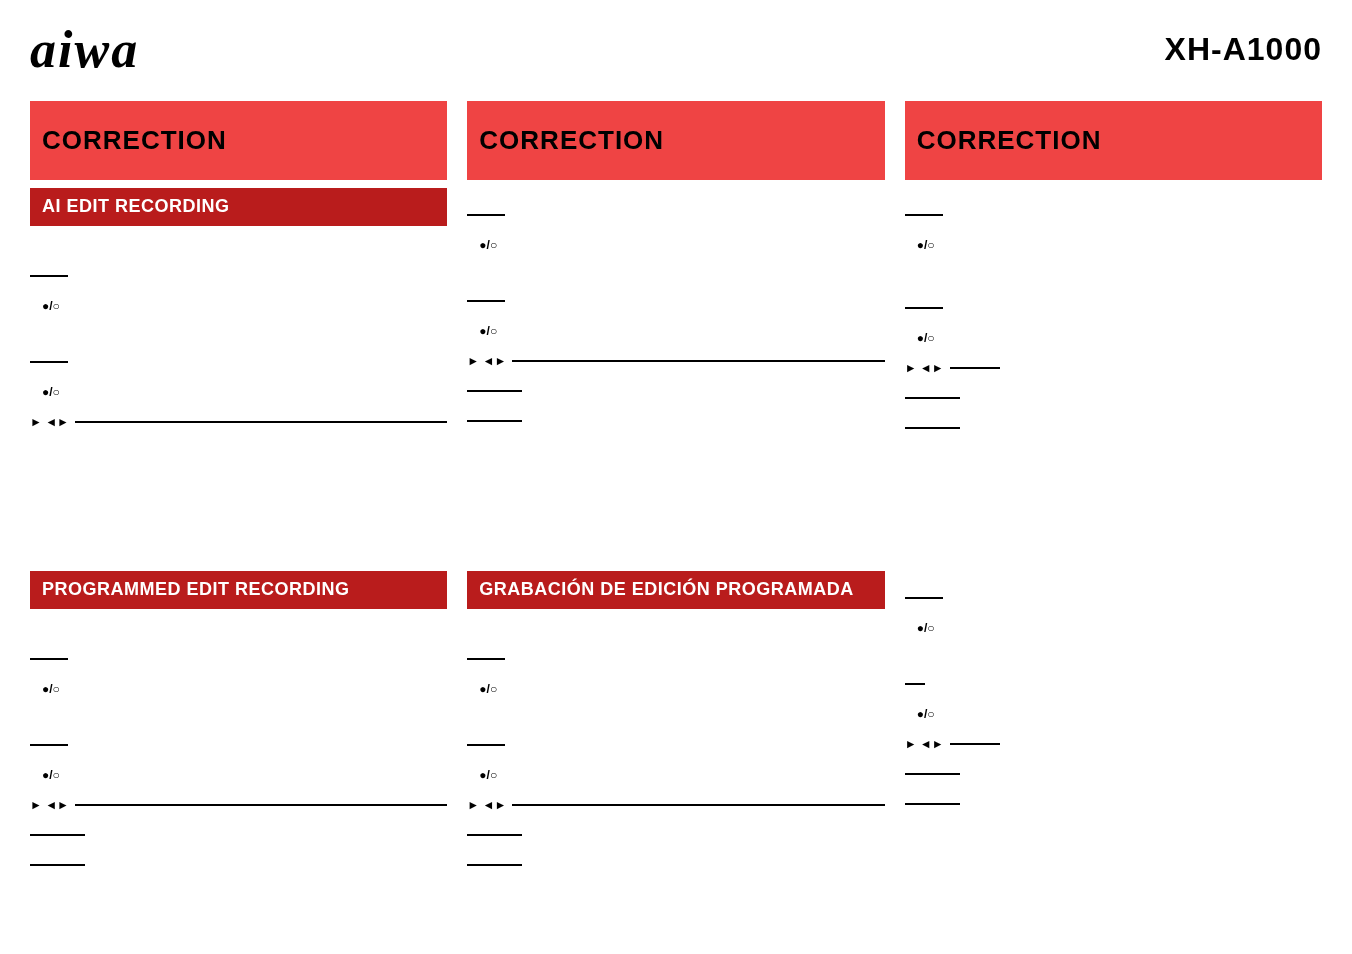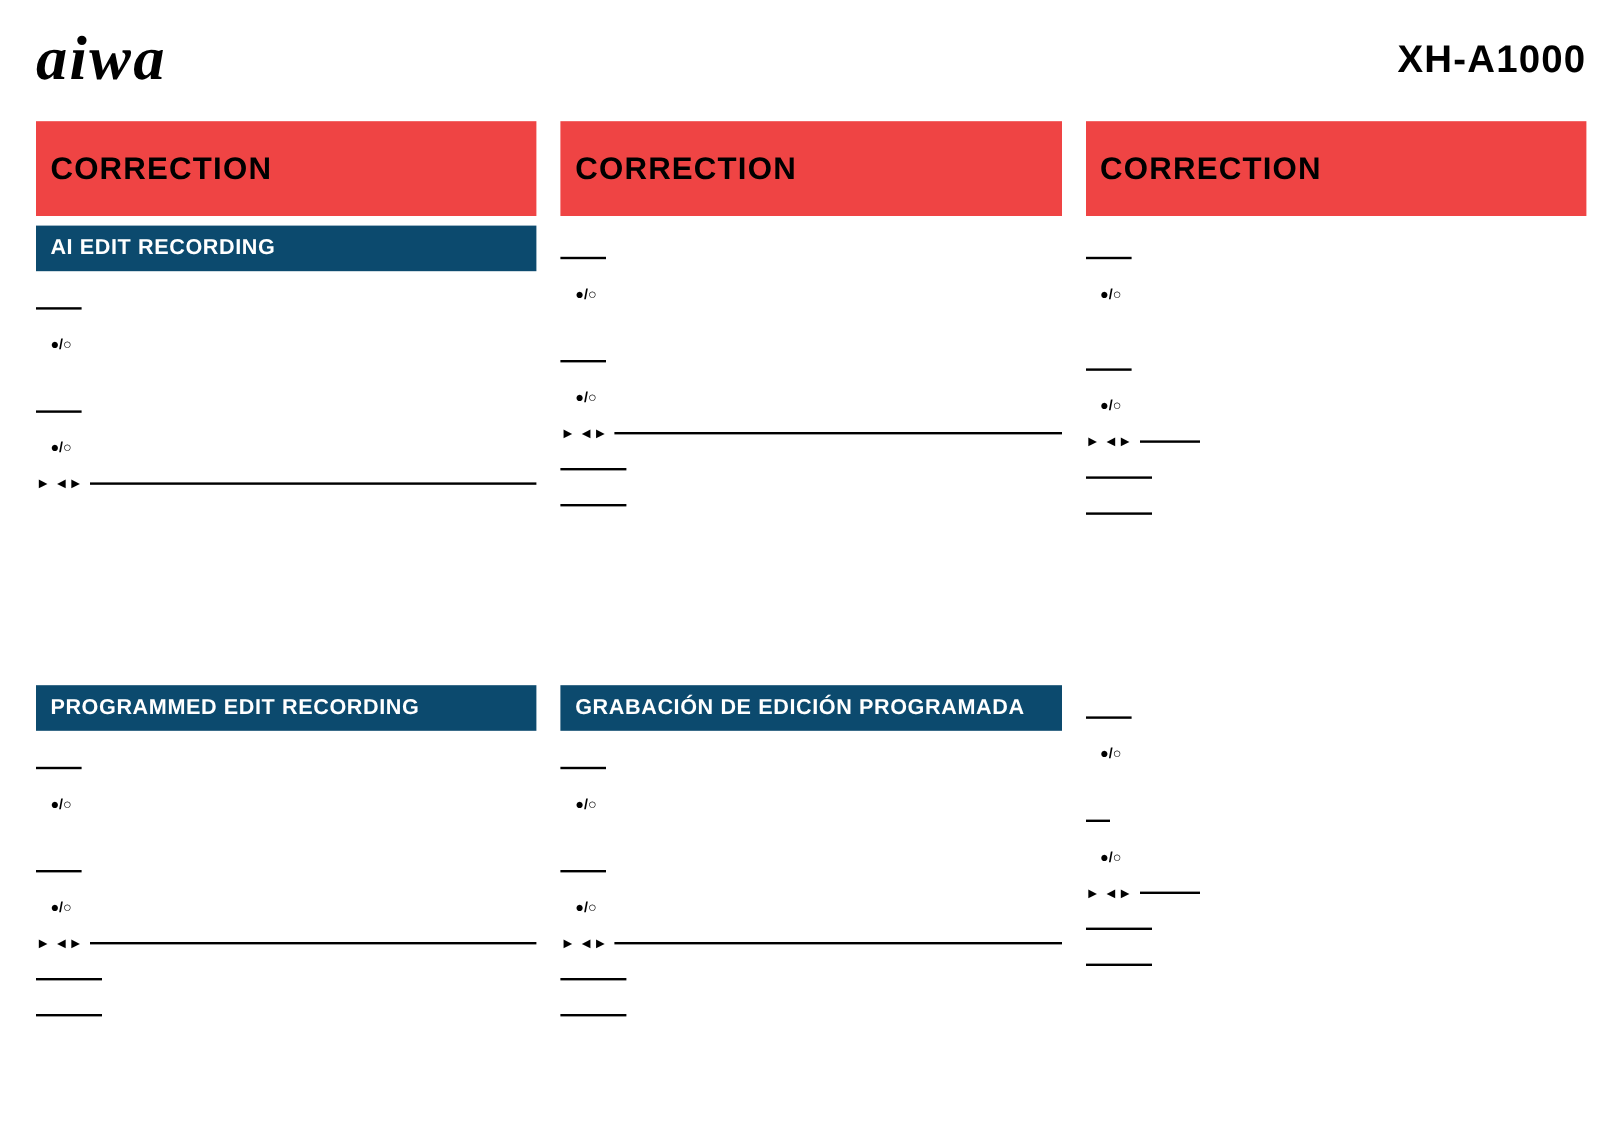--- a/index.html
+++ b/index.html
@@ -57,23 +57,23 @@
     }
 
     .section-header-top .title {
       font-size: 26px;
       font-weight: 900;
       color: #000;
       letter-spacing: 1px;
     }
 
     .section-header-dark {
-      background: #0c4a6e;
+      background: #b91c1c;
       padding: 8px 12px;
-      margin-bottom: 4px;
+      margin-bottom: 23px;
     }
 
     .section-header-dark .title {
       font-size: 18px;
       font-weight: 900;
       color: #fff;
       letter-spacing: 0.5px;
       line-height: 1.2;
     }
 

